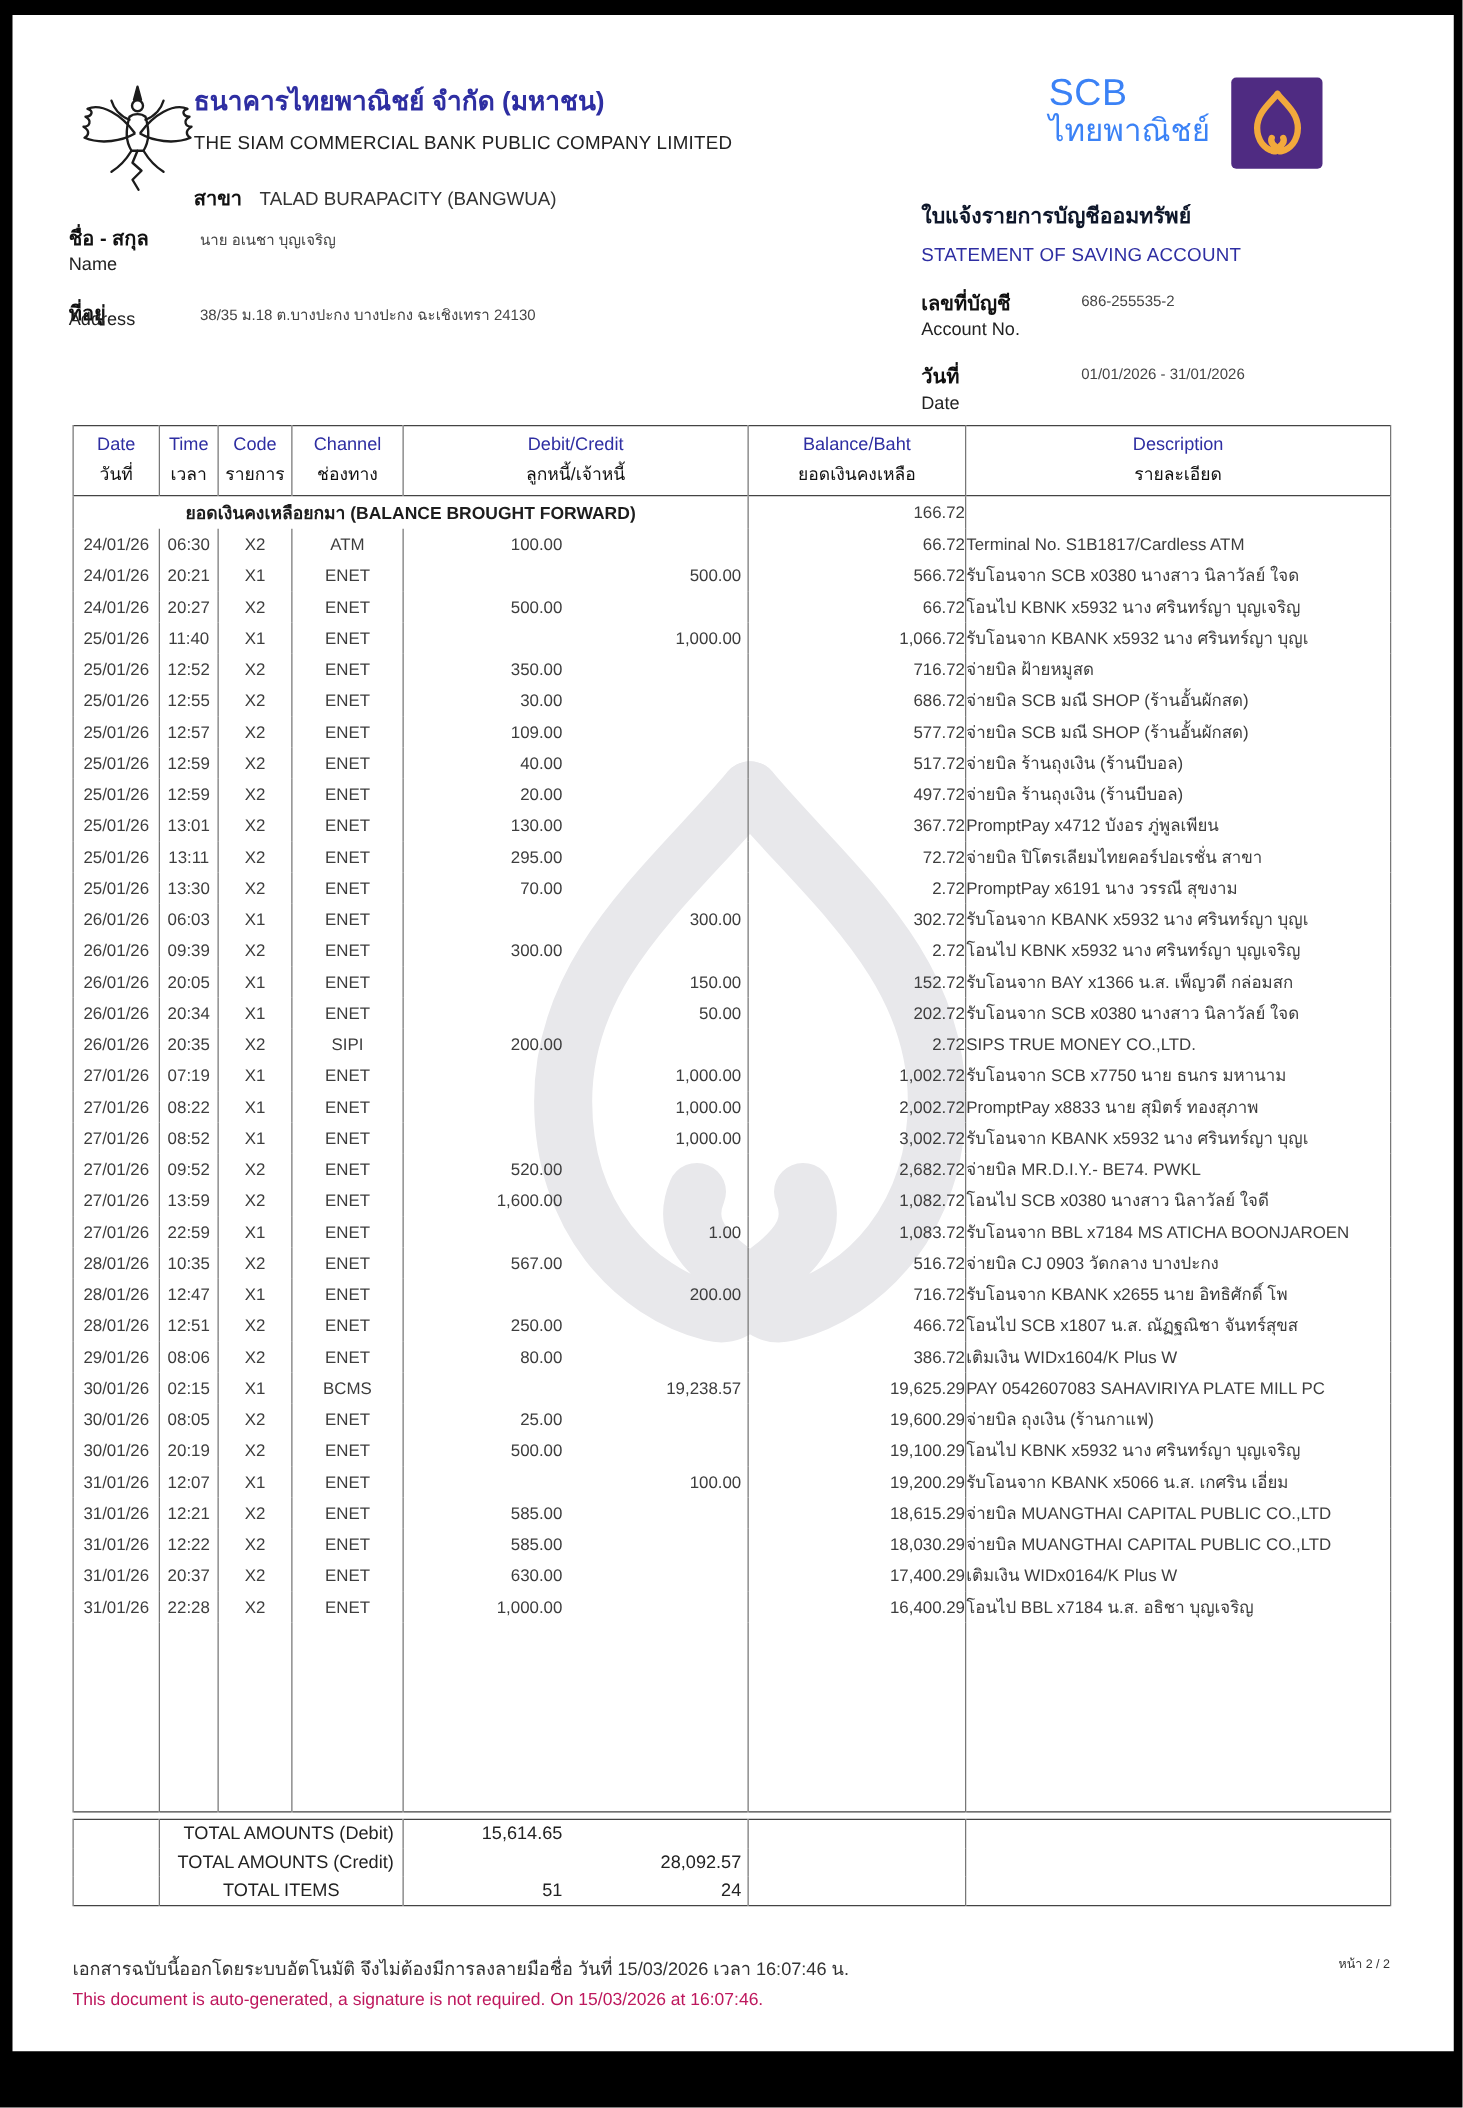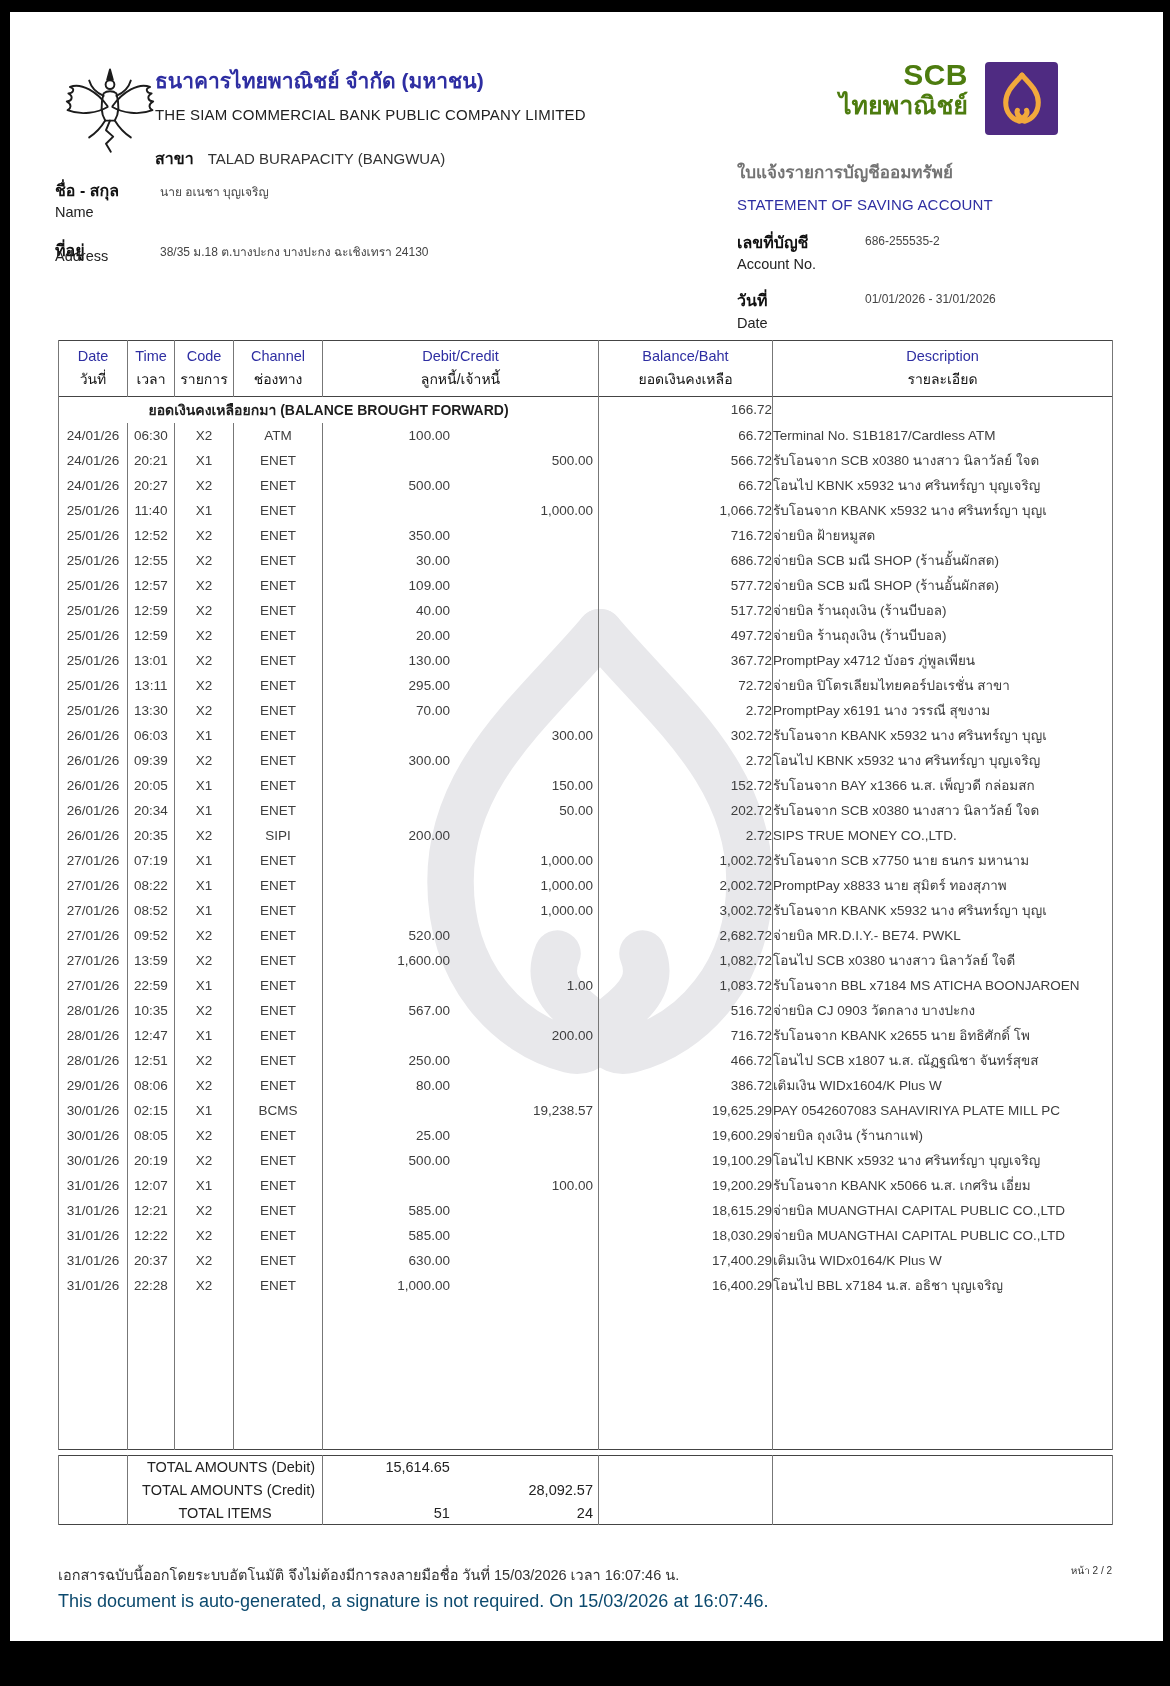--- a/index.html
+++ b/index.html
@@ -9,26 +9,26 @@
     -webkit-font-smoothing:antialiased;
   }
   .page{position:absolute;left:10px;top:12px;width:1153px;height:1629px;background:#fff;overflow:hidden;}
 
   
   .garuda{position:absolute;left:52px;top:43px;width:96px;height:112px;}
   .bank-th{position:absolute;left:145px;top:52px;font-size:21px;font-weight:bold;color:#2e2ea2;}
   .bank-en{position:absolute;left:145px;top:94px;font-size:15px;color:#222;letter-spacing:.2px;}
   .branch{position:absolute;left:145px;top:134px;font-size:15px;color:#333;}
   .branch b{color:#111;font-size:16px;margin-right:14px;}
-  .scb-text{position:absolute;right:195px;top:48px;text-align:right;color:#4d7c0f;font-weight:bold;line-height:1;}
+  .scb-text{position:absolute;right:195px;top:48px;text-align:left;color:#3b82f6;font-weight:normal;line-height:1;}
   .scb-text .l1{font-size:30px;letter-spacing:.5px;}
   .scb-text .l2{font-size:25px;margin-top:3px;}
   .scb-box{position:absolute;left:975px;top:50px;width:73px;height:73px;background:#4f2b82;border-radius:4px;display:flex;align-items:center;justify-content:center;}
   .scb-box svg{width:44px;height:53px;color:#f2a93c;}
-  .stmt-th{position:absolute;left:727px;top:146px;font-size:17px;font-weight:bold;color:#737373;}
+  .stmt-th{position:absolute;left:727px;top:146px;font-size:17px;font-weight:bold;color:#0f172a;}
   .stmt-en{position:absolute;left:727px;top:184px;font-size:15px;color:#2e2ea2;letter-spacing:.2px;}
   .lbl-th{font-size:16px;font-weight:bold;color:#111;}
   .lbl-en{font-size:14.5px;color:#222;}
   .val{font-size:12px;color:#444;}
   .pos{position:absolute;}
 
   
   table.main{position:absolute;left:48px;top:328px;width:1054px;border-collapse:collapse;table-layout:fixed;z-index:1;}
   table.main{border:1.3px solid #444;}
   table.main td{border-left:1px solid #777;border-right:1px solid #777;padding:0;vertical-align:middle;
@@ -49,21 +49,21 @@
   tr.filler{height:152px;}
 
   
   table.tot{position:absolute;left:48px;top:1443px;width:1054px;height:70px;border-collapse:collapse;table-layout:fixed;border:1.3px solid #444;z-index:1;}
   table.tot td{border-left:1px solid #777;border-right:1px solid #777;padding:0;font-size:14.5px;color:#222;white-space:nowrap;overflow:hidden;}
   table.tot td.lab{text-align:right;padding-right:7px;}
   table.tot td.lab.ctr{text-align:center;padding-right:0;}
 
   
   .foot-th{position:absolute;left:48px;top:1551px;font-size:14.5px;color:#333;}
-  .foot-en{position:absolute;left:48px;top:1579px;font-size:18px;color:#0c4a6e;}
+  .foot-en{position:absolute;left:48px;top:1579px;font-size:14px;color:#be185d;}
   .foot-page{position:absolute;right:51px;top:1551px;font-size:10px;color:#333;}
 
   
   .wm{position:absolute;left:388px;top:592px;width:404px;height:482px;color:#e8e8eb;z-index:0;}
 </style>
 </head>
 <body>
 
 <svg width="0" height="0" style="position:absolute">
   <symbol id="scb-leaf" viewBox="0 0 100 120">

